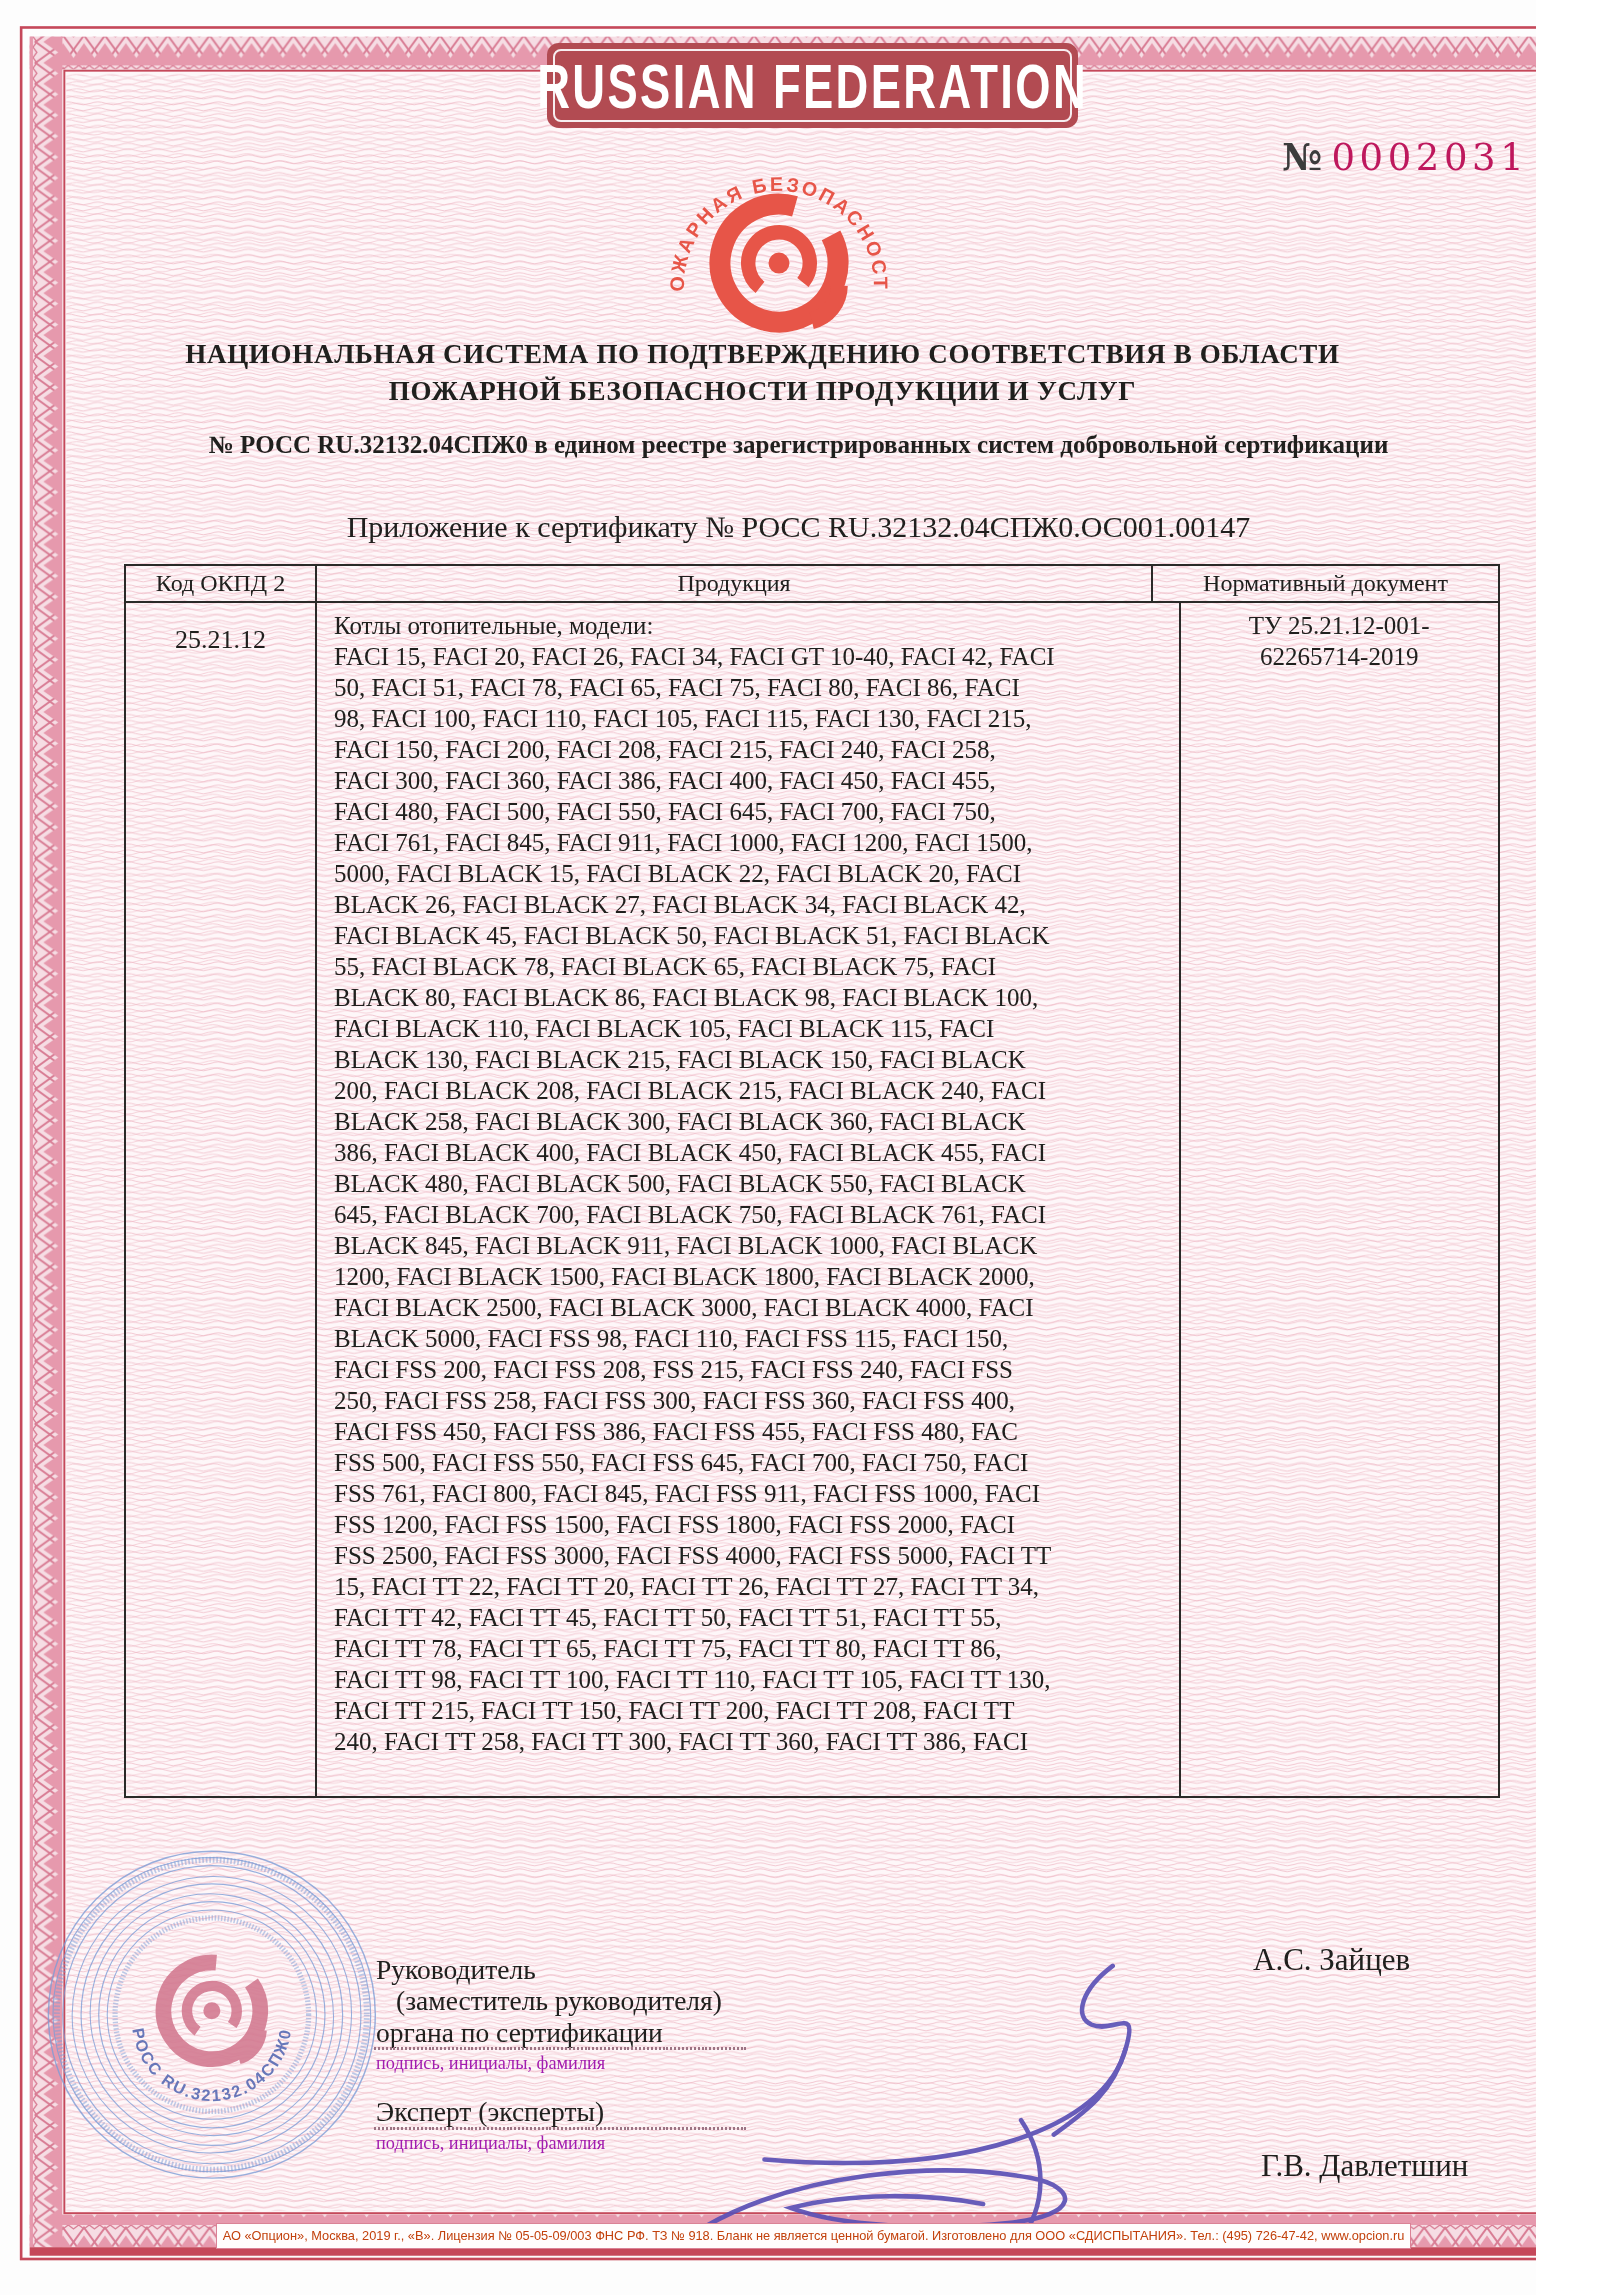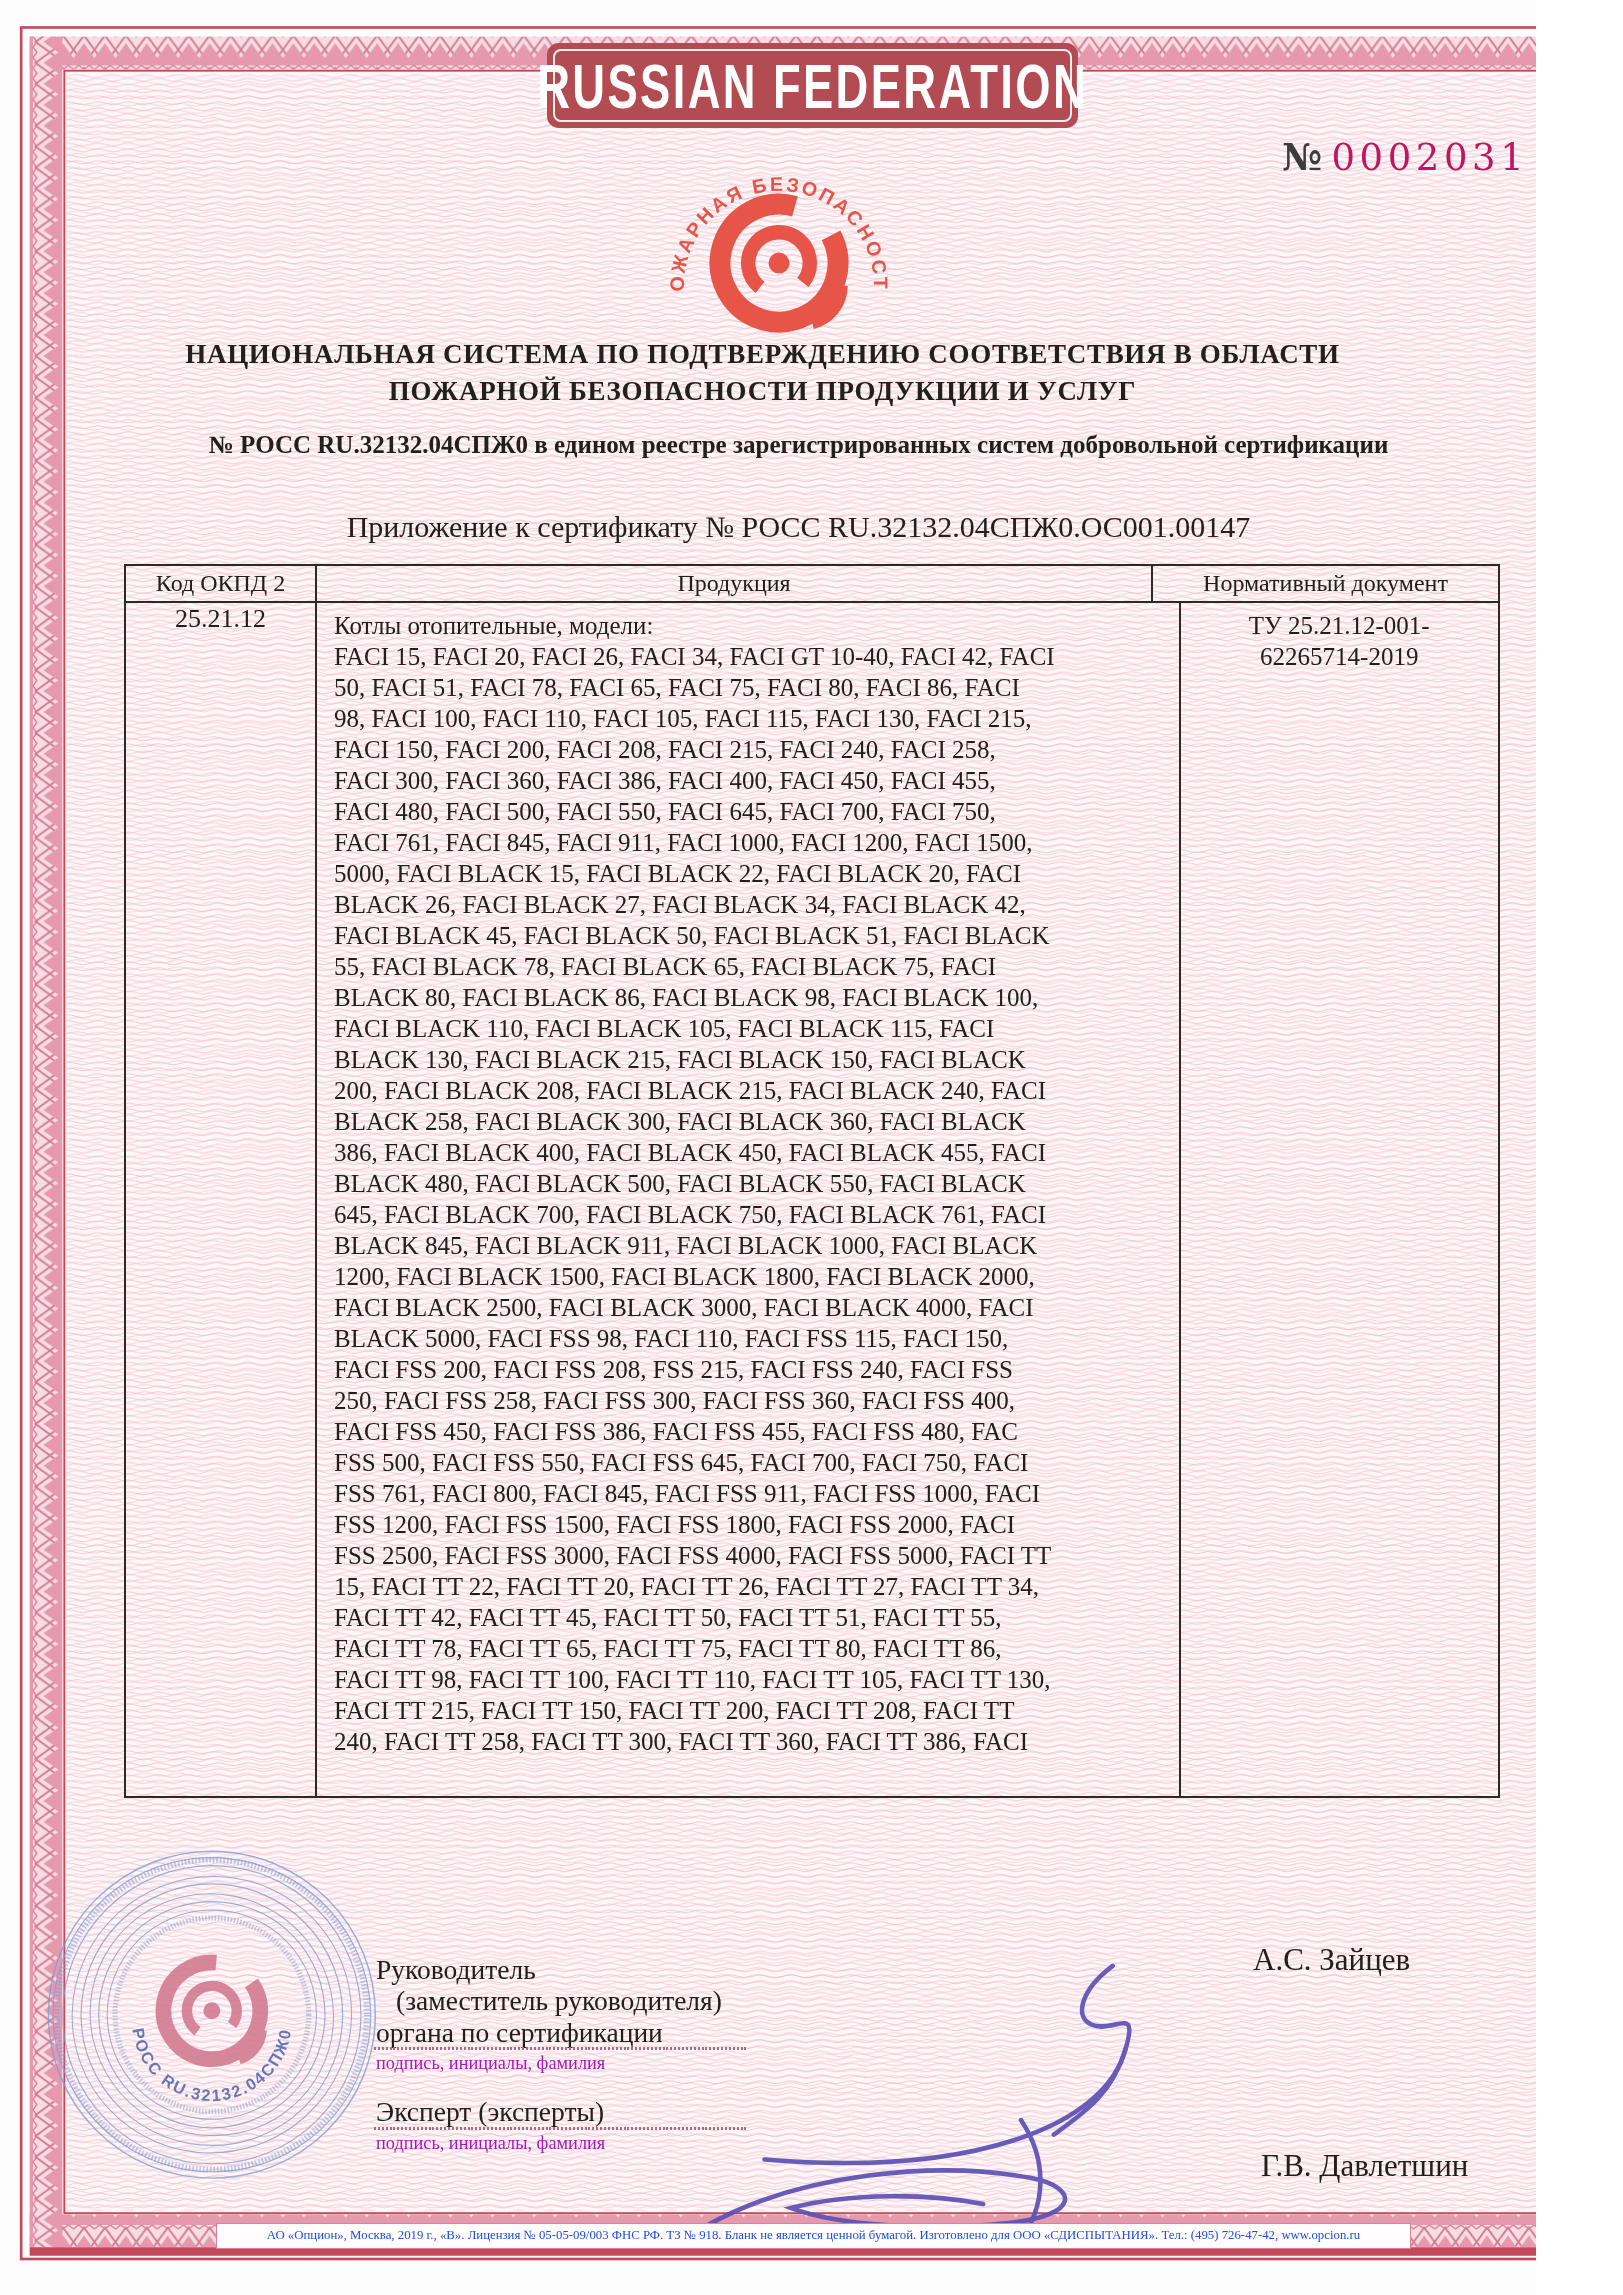--- a/index.html
+++ b/index.html
@@ -26,34 +26,34 @@
             font-weight:bold;z-index:4;}
   .annex{position:absolute;left:0;top:510px;width:1597px;text-align:center;font-size:30px;z-index:4;}
   
   .table{position:absolute;left:124px;top:564px;width:1372px;border:2px solid #2a2a28;z-index:4;}
   .thead{display:flex;border-bottom:2px solid #2a2a28;height:35px;}
   .tbody{display:flex;height:1193px;}
   .c1{width:189px;border-right:2px solid #2a2a28;flex-shrink:0;}
   .c2{width:834px;border-right:2px solid #2a2a28;flex-shrink:0;}
   .c3{flex:1;}
   .th{display:flex;align-items:center;justify-content:center;font-size:24px;}
-  .td-okpd{text-align:center;font-size:26px;padding-top:1px;}
+  .td-okpd{text-align:center;font-size:26px;padding-top:22px;}
   .td-prod{padding:6.5px 10.5px 0 17px;font-size:25px;line-height:31px;}
   .pl{white-space:nowrap;}
   .td-norm{text-align:center;font-size:25px;line-height:31px;padding-top:6.5px;}
   
   .sig-label{position:absolute;left:376px;font-size:27.5px;z-index:5;white-space:nowrap;}
   .cap{position:absolute;left:376px;font-size:18.3px;color:#a21caf;z-index:5;white-space:nowrap;}
   .microline{position:absolute;left:374px;width:373px;height:2.6px;z-index:5;
      background:repeating-linear-gradient(90deg,#9b7484 0 2px,rgba(0,0,0,0) 2px 3.9px);}
   .name{position:absolute;font-size:31px;z-index:5;white-space:nowrap;}
   
   .footer-strip{position:absolute;left:216px;top:2223px;width:1193px;height:23.6px;background:#fffdfd;
      border:0.7px solid #da8296;display:flex;align-items:center;justify-content:center;z-index:6;}
-  .footer-text{font-family:Liberation Serif, serif;font-size:12.8px;color:#1d4ed8;white-space:nowrap;}
+  .footer-text{font-family:Liberation Sans, sans-serif;font-size:12.8px;color:#c2410c;white-space:nowrap;}
 </style>
 </head>
 <body>
 
 <div class="page">
 
   <svg class="layer" width="1624" height="2295" viewBox="0 0 2481 3507">
     <defs>
       <pattern id="laceH" width="64" height="50" patternUnits="userSpaceOnUse">
         <rect width="64" height="50" fill="#f6dde4"></rect>

